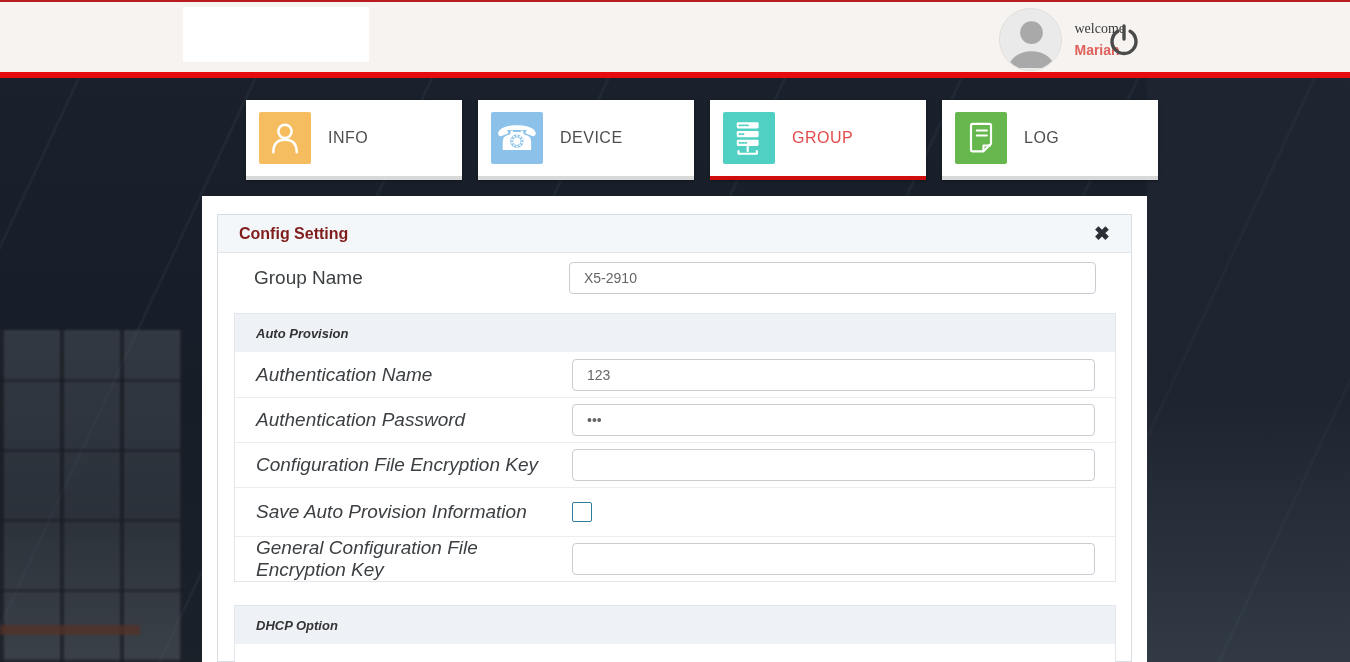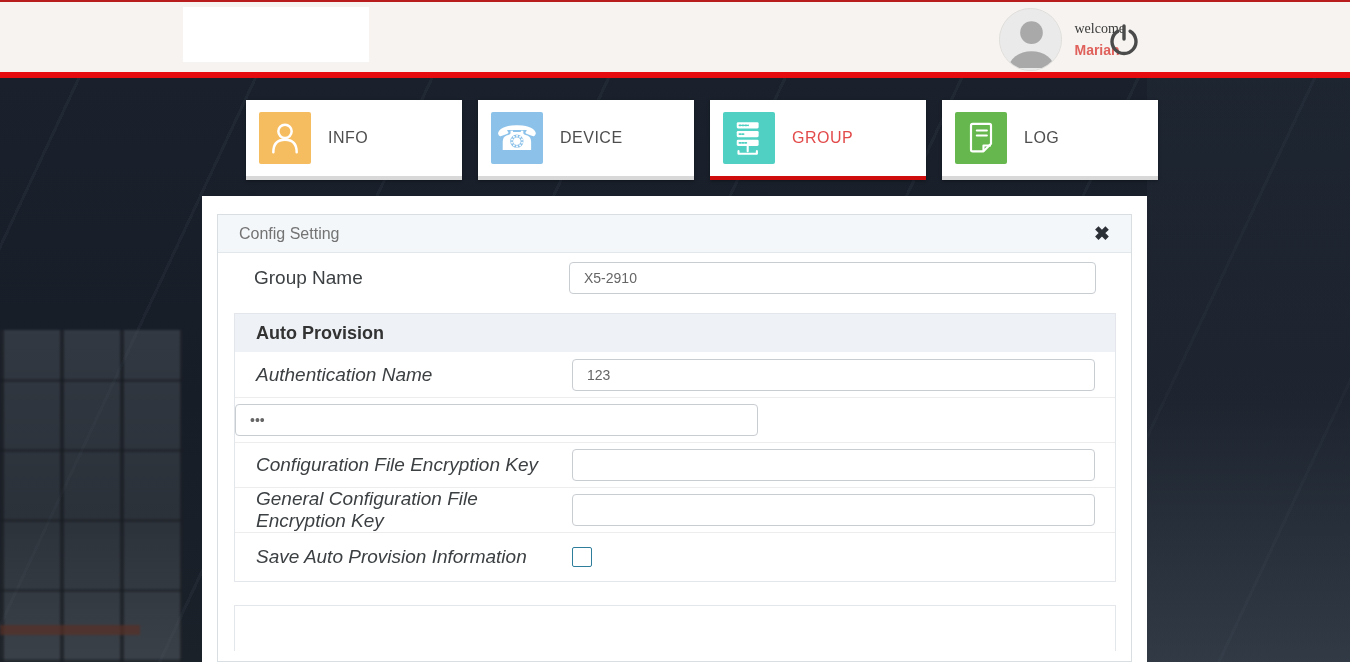--- a/index.html
+++ b/index.html
@@ -69,39 +69,39 @@
     background:#ffffff;
   }
   .config-box{
     position:absolute; left:15px; top:18px; width:915px; height:448px;
     border:1px solid #d9dee3; background:#fff;
   }
   .config-header{
     height:38px; background:#f4f7fa; border-bottom:1px solid #e2e7ec;
     display:flex; align-items:center; justify-content:space-between; padding:0 21px;
   }
-  .config-title{ font-size:16px; font-weight:normal; color:#737373; }
+  .config-title{ font-size:16px; font-weight:bold; color:#7f1d1d; }
   .close-btn{ background:none; border:none; font-size:19px; font-weight:bold; color:#2b2f36; cursor:pointer; line-height:1; }
 
   .field-row{ display:flex; align-items:center; }
   .group-name-row{ padding:9px 0 12px 0; }
   .field-label{ font-size:19px; color:#3c4043; padding-left:36px; width:351px; }
   .text-input{
     width:527px; height:32px; border:1px solid #c8cdd2; border-radius:4px;
     font-size:14px; color:#666; padding:13px 14px; background:#fff; outline:none;
     font-family:"Liberation Sans", sans-serif;
   }
 
   .section-box{ margin:0 15px 0 16px; border:1px solid #e3e7eb; }
   .section-box.auto-provision{ margin-top:7px; }
   .section-box.dhcp{ margin-top:23px; border-bottom:none; }
   .section-header{
     height:38px; background:#eef2f7; display:flex; align-items:center; padding-left:21px;
   }
-  .section-title{ font-size:18px; font-weight:bold; color:#333; }
+  .section-title{ font-size:13px; font-weight:bold; color:#333;font-style:italic; }
   .section-row{ height:45px; display:flex; align-items:center; background:#fff; }
   .section-row + .section-row{ border-top:1px solid #ededed; }
   .section-row .field-label{ padding-left:21px; width:337px;font-style:italic; }
   .section-row .text-input{ width:523px; }
   .section-row.checkbox-row{ height:49px; }
   .checkbox{
     width:20px; height:20px; border:1px solid #2e7d9a; border-radius:2px; background:#fff;
     cursor:pointer; display:inline-block;
   }
   .dhcp .section-row{ height:45px; align-items:flex-end; }
@@ -203,40 +203,44 @@
         <div class="section-header">
           <span class="section-title">Auto Provision</span>
         </div>
 
         <div class="section-row">
           <span class="field-label">Authentication Name</span>
           <input class="text-input" type="text" value="123" style="">
         </div>
 
         <div class="section-row">
+          <span class="field-label">Authentication Password</span>
           <input class="text-input" type="text" value="•••" style="">
         </div>
 
         <div class="section-row">
           <span class="field-label">Configuration File Encryption Key</span>
-          <input class="text-input" type="text" value="" style="">
-        </div>
-
-        <div class="section-row">
-          <span class="field-label">General Configuration File Encryption Key</span>
           <input class="text-input" type="text" value="" style="">
         </div>
 
         <div class="section-row checkbox-row">
           <span class="field-label">Save Auto Provision Information</span>
           <span class="checkbox"></span>
         </div>
+
+        <div class="section-row">
+          <span class="field-label">General Configuration File Encryption Key</span>
+          <input class="text-input" type="text" value="" style="">
+        </div>
       </div>
 
       <div class="section-box dhcp">
+        <div class="section-header">
+          <span class="section-title">DHCP Option</span>
+        </div>
         <div class="section-row">
           <span class="field-label"></span>
 
         </div>
       </div>
 
     </div>
   </div>
 </div>
 

